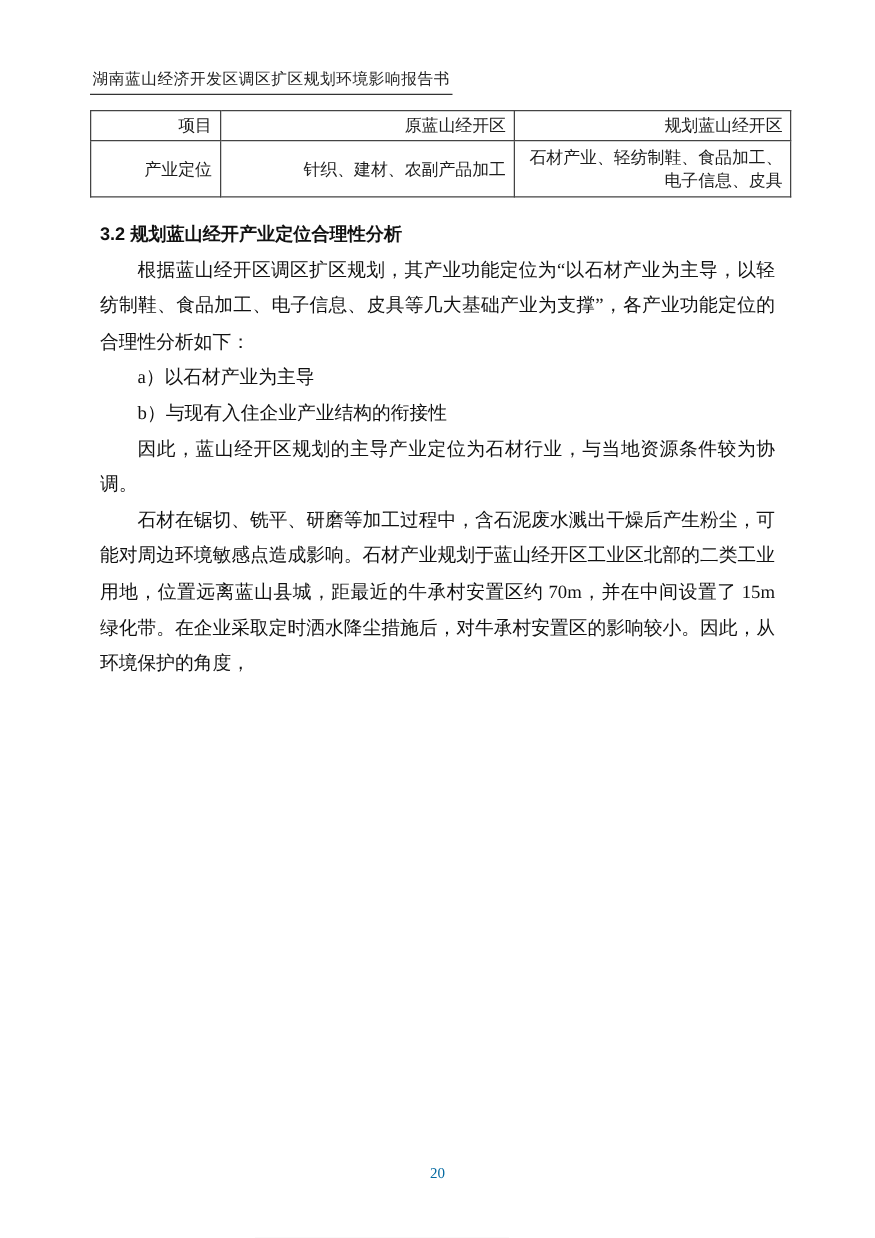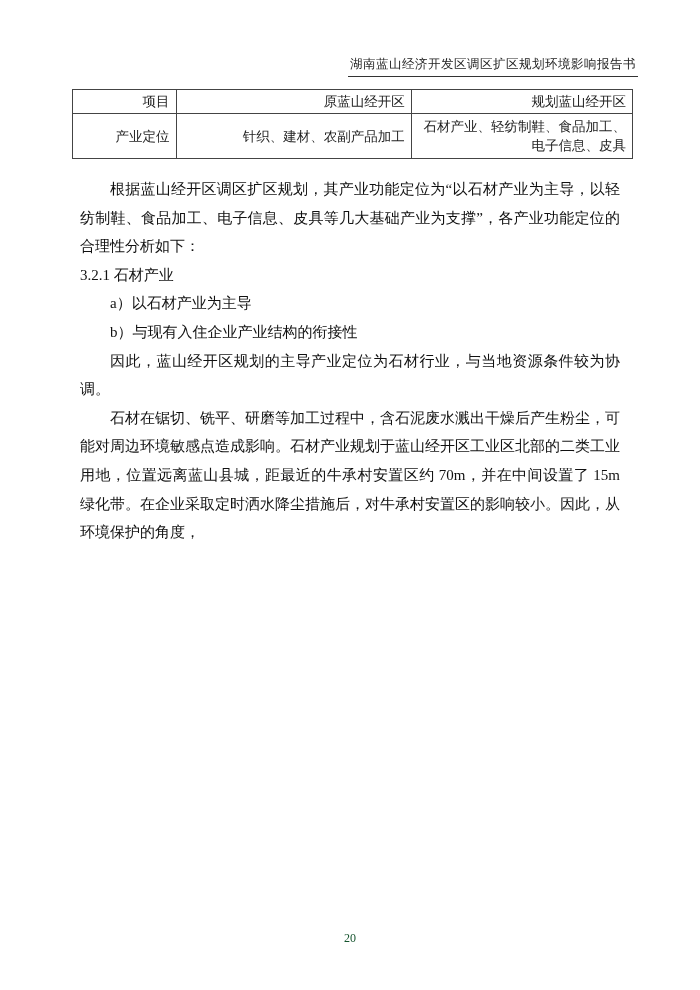--- a/index.html
+++ b/index.html
@@ -12,21 +12,20 @@
     width: 700px;
     height: 990px;
     margin: 0 auto;
     background: #ffffff;
     color: #1c1c1c;
     overflow: hidden;
     box-sizing: border-box;
   }
   .doc-header {
     margin: 54px 62px 0 72px;
-    text-align: right;
   }
   .doc-header .header-text {
     display: inline-block;
     font-size: 12.5px;
     letter-spacing: 0.5px;
     color: #222222;
     border-bottom: 1.5px solid #333333;
     padding: 0 2px 3px 2px;
   }
   .tbl-wrap {
@@ -67,21 +66,21 @@
   }
   .h3 { font-weight: normal; }
   .indent { text-indent: 2em; }
   .page-number {
     position: absolute;
     left: 0;
     right: 0;
     bottom: 44px;
     text-align: center;
     font-size: 12px;
-    color: #14532d;
+    color: #0369a1;
   }
 </style>
 </head>
 <body>
 
 <div class="page">
 
   <div class="doc-header">
     <span class="header-text">湖南蓝山经济开发区调区扩区规划环境影响报告书</span>
   </div>
@@ -102,22 +101,22 @@
         <tr class="data">
           <td>产业定位</td>
           <td>针织、建材、农副产品加工</td>
           <td>石材产业、轻纺制鞋、食品加工、电子信息、皮具</td>
         </tr>
       </tbody>
     </table>
   </div>
 
   <div class="body-text">
+    <p class="h2">3.2 规划蓝山经开产业定位合理性分析</p>
     <p class="indent">根据蓝山经开区调区扩区规划，其产业功能定位为“以石材产业为主导，以轻纺制鞋、食品加工、电子信息、皮具等几大基础产业为支撑”，各产业功能定位的合理性分析如下：</p>
-    <p class="h3">3.2.1  石材产业</p>
     <p class="indent">a）以石材产业为主导</p>
     <p class="indent">b）与现有入住企业产业结构的衔接性</p>
     <p class="indent">因此，蓝山经开区规划的主导产业定位为石材行业，与当地资源条件较为协调。</p>
     <p class="indent">石材在锯切、铣平、研磨等加工过程中，含石泥废水溅出干燥后产生粉尘，可能对周边环境敏感点造成影响。石材产业规划于蓝山经开区工业区北部的二类工业用地，位置远离蓝山县城，距最近的牛承村安置区约 70m，并在中间设置了 15m 绿化带。在企业采取定时洒水降尘措施后，对牛承村安置区的影响较小。因此，从环境保护的角度，</p>
   </div>
 
   <div class="page-number">20</div>
 
 </div>
 

